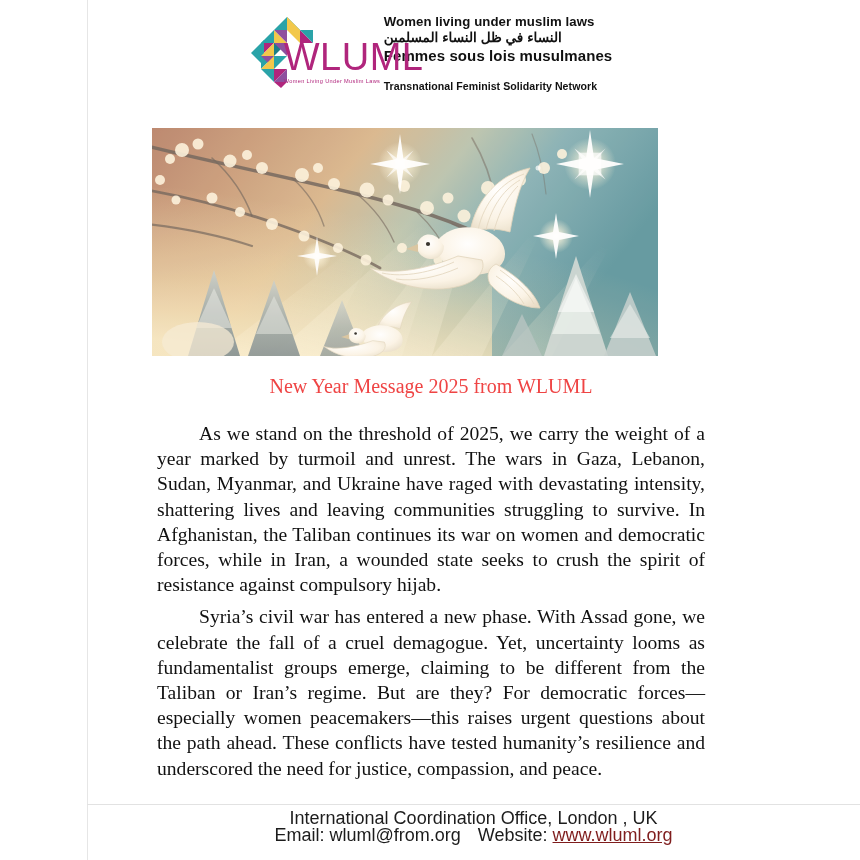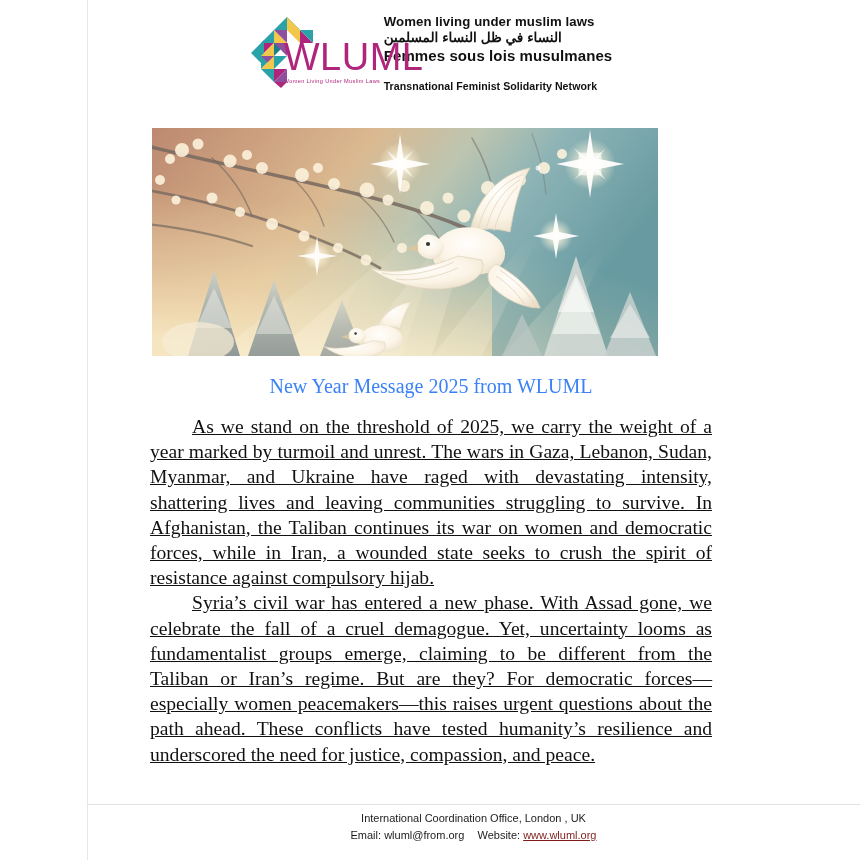--- a/index.html
+++ b/index.html
@@ -129,59 +129,58 @@
   
   .doc-title {
     position: absolute;
     left: 150px;
     top: 374px;
     width: 562px;
     text-align: center;
     font-family: "Liberation Serif", "DejaVu Serif", serif;
     font-size: 20px;
     line-height: 1.2;
-    color: #3b82f6;
+    color: #ef4444;
   }
 
   
   .body-copy {
     position: absolute;
     left: 150px;
     top: 414px;
     width: 562px;
     font-family: "Liberation Serif", "DejaVu Serif", serif;
     font-size: 19.6px;
     line-height: 25.2px;
     color: #111111;
     text-align: justify;
     text-justify: inter-word;
   }
   .body-copy p {
-    margin: 0;
+    margin: 7px;
     text-indent: 42px;
-    text-decoration: underline;
   }
 
   
   .footer-rule {
     position: absolute;
     left: 87px;
     top: 804px;
     width: 773px;
     height: 1px;
     background: #e2e2e2;
   }
   .footer {
     position: absolute;
     left: 87px;
     top: 810px;
     width: 773px;
     text-align: center;
     font-family: "Liberation Sans", sans-serif;
-    font-size: 11px;
+    font-size: 18px;
     line-height: 17px;
     color: #1c1c1c;
   }
   .footer .link {
     color: #7f1d1d;
     text-decoration: underline;
   }
   .footer .sep { display: inline-block; width: 7px; }
 </style>
 </head>

